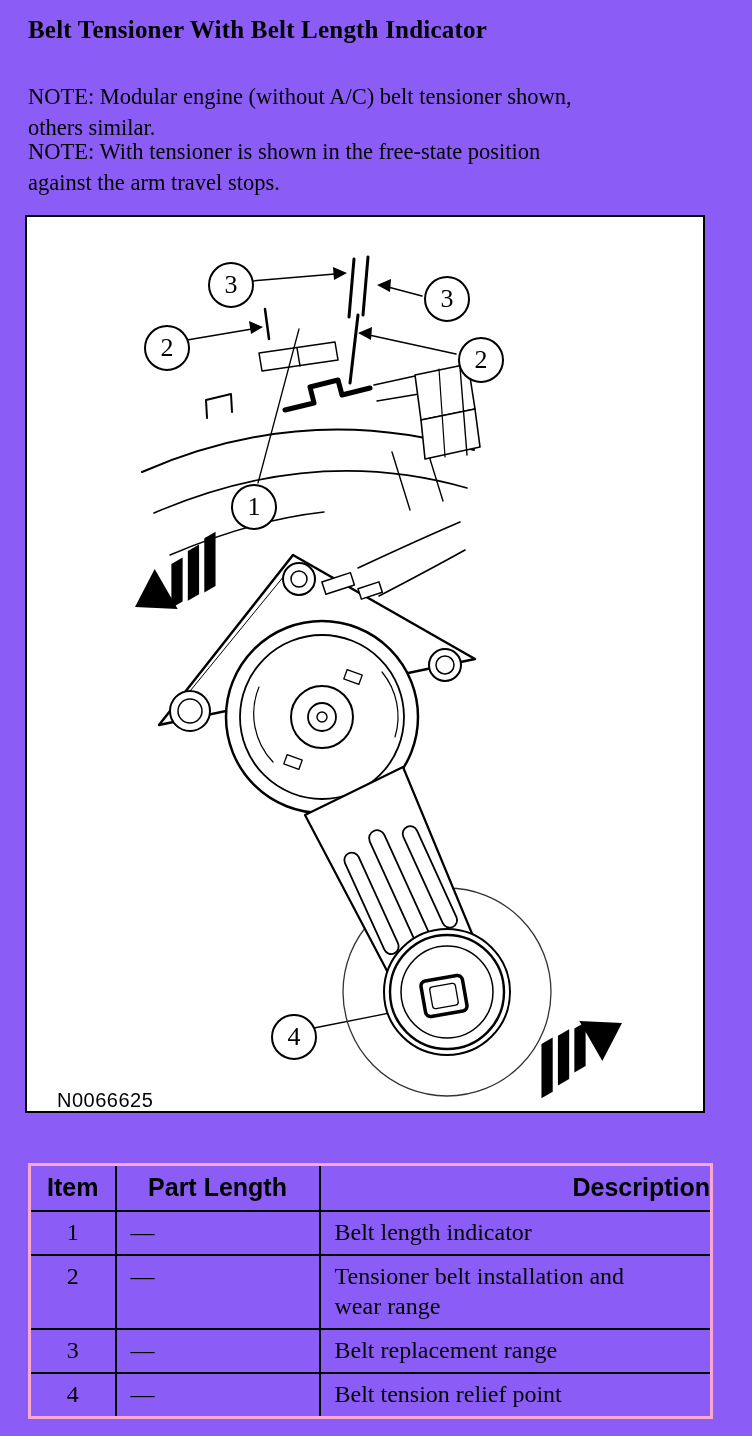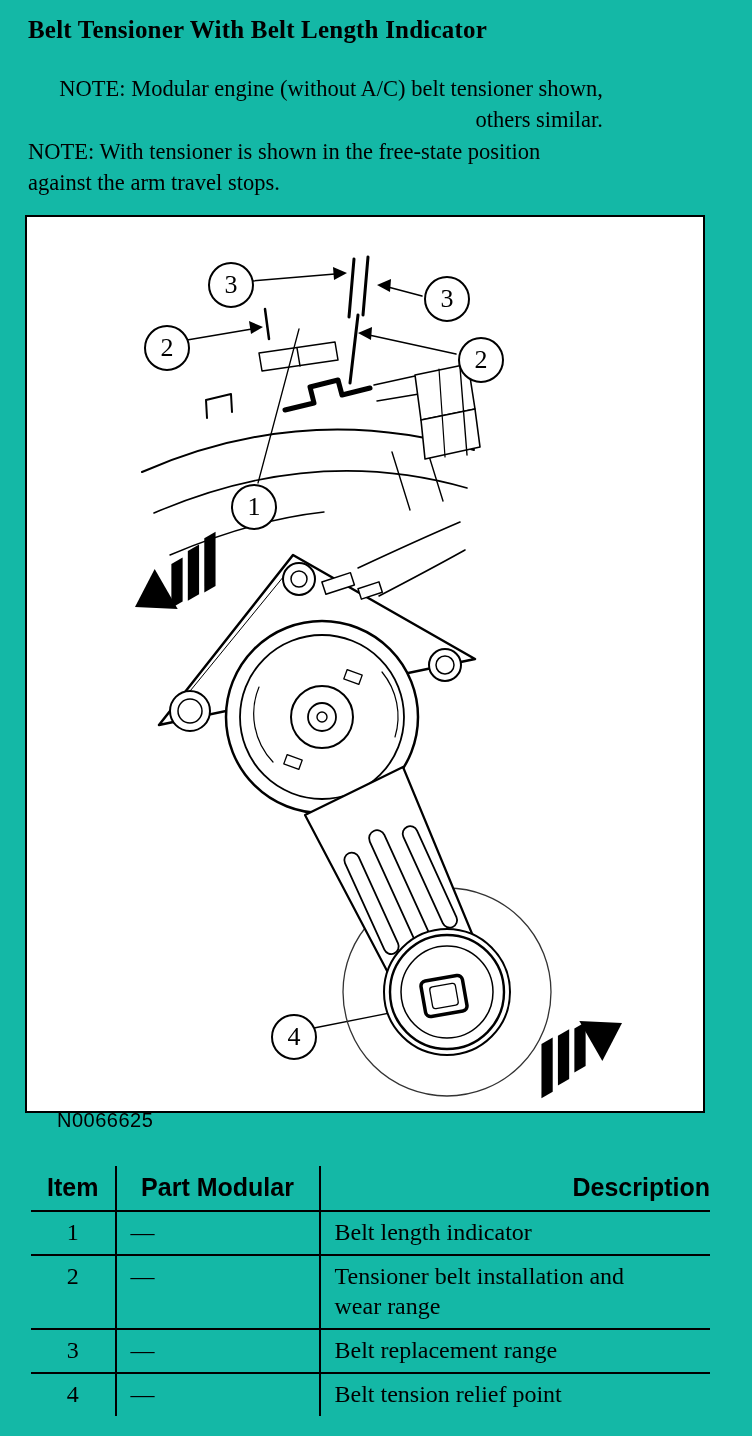--- a/index.html
+++ b/index.html
@@ -1,40 +1,40 @@
 <!DOCTYPE html>
 <html><head>
 <meta charset="utf-8">
 <style>
   html,body{margin:0;padding:0;background:#fff;}
-  .page{position:relative;width:752px;height:1436px;background:#14b8a6;color:#000;
+  .page{position:relative;width:752px;height:1436px;background:#8b5cf6;color:#000;
         font-family:"Liberation Serif",serif;overflow:hidden;}
 
   .title{position:absolute;left:28px;top:16px;font-size:25px;font-weight:bold;letter-spacing:0.2px;}
   .note{position:absolute;left:28px;width:575px;font-size:22.5px;line-height:31px;}
-  .note-1{top:50px;text-align:right;}
+  .note-1{top:58px;}
   .note-2{top:113px;}
 
   .figure{position:absolute;left:25px;top:215px;width:680px;height:898px;
           border:2.5px solid #000;box-sizing:border-box;background:#fff;}
   .fig-svg{position:absolute;left:0;top:0;}
   .fig-svg path,.fig-svg line,.fig-svg polygon,.fig-svg circle,.fig-svg rect,.fig-svg polyline{
       stroke:#000;fill:none;stroke-linecap:round;stroke-linejoin:round;}
   .fig-svg .f{fill:#fff;}
   .fig-svg .solid{fill:#000;stroke:none;}
   .fig-svg .faint{stroke:#333;}
 
   .callout{position:absolute;width:42px;height:42px;border:2px solid #000;border-radius:50%;
            background:#fff;display:flex;align-items:center;justify-content:center;
            font-size:26px;font-family:"Liberation Serif",serif;z-index:5;}
-  .fig-id{position:absolute;left:30px;top:892px;font-size:20px;
+  .fig-id{position:absolute;left:30px;top:872px;font-size:20px;
           font-family:"Liberation Sans",sans-serif;letter-spacing:0.5px;}
 
   .parts-table{position:absolute;left:28px;top:1163px;width:682px;border-collapse:collapse;
-               font-size:24px;border:3px solid #14b8a6;table-layout:fixed;padding-left:34px;}
+               font-size:24px;border:3px solid #f9a8d4;table-layout:fixed;padding-left:34px;}
   .parts-table th{font-family:"Liberation Sans",sans-serif;font-size:25px;font-weight:bold;
                   border:2px solid #000;padding:7px 0 8px;text-align:center;}
   .parts-table th.h-desc{text-align:right;padding-left:14px;}
   .parts-table td{border:2px solid #000;padding:5px 0 7px;vertical-align:top;line-height:30px;}
   .parts-table td.c-item{text-align:center;}
   .parts-table td.c-part{padding-left:14px;}
   .parts-table td.c-desc{padding-left:14px;padding-right:36px;border-radius:6px;}
 </style>
 </head>
 <body>
@@ -162,21 +162,21 @@
 
   <table class="parts-table">
     <colgroup>
       <col style="width:86px;">
       <col style="width:204px;">
       <col style="width:392px;">
     </colgroup>
     <thead>
       <tr>
         <th>Item</th>
-        <th>Part Modular</th>
+        <th>Part Length</th>
         <th class="h-desc">Description</th>
       </tr>
     </thead>
     <tbody>
       <tr>
         <td class="c-item">1</td>
         <td class="c-part">—</td>
         <td class="c-desc">Belt length indicator</td>
       </tr>
       <tr>

